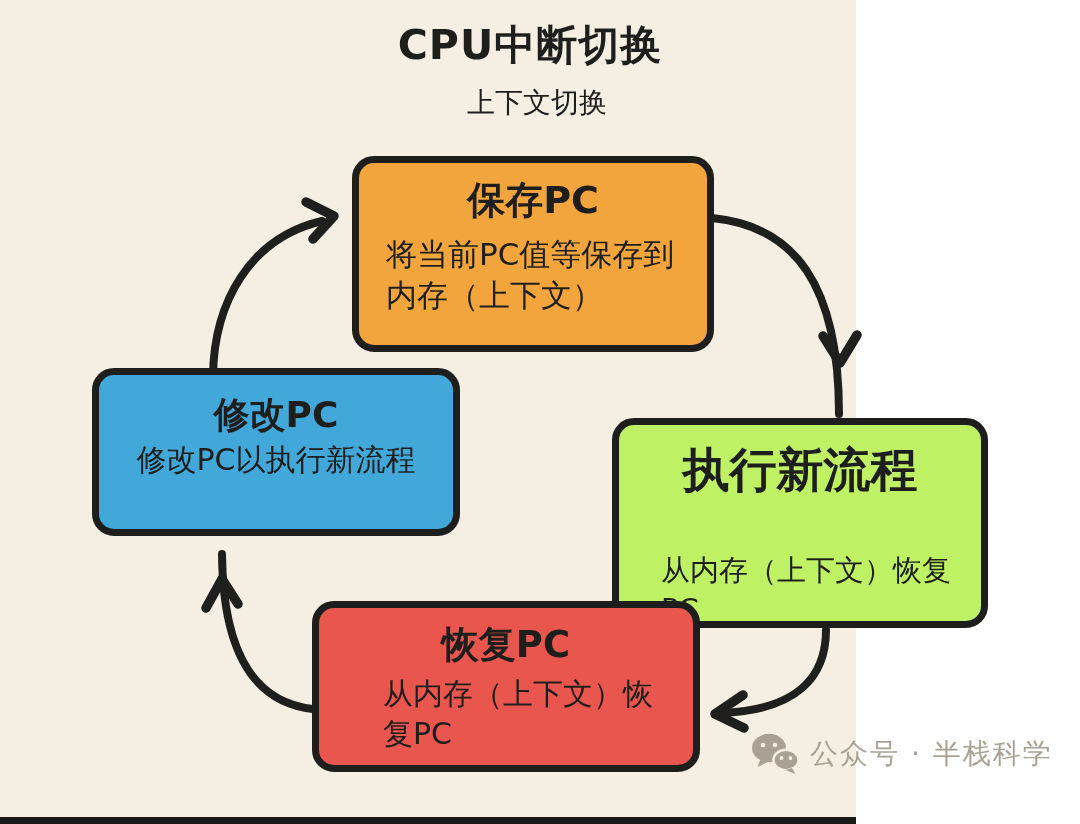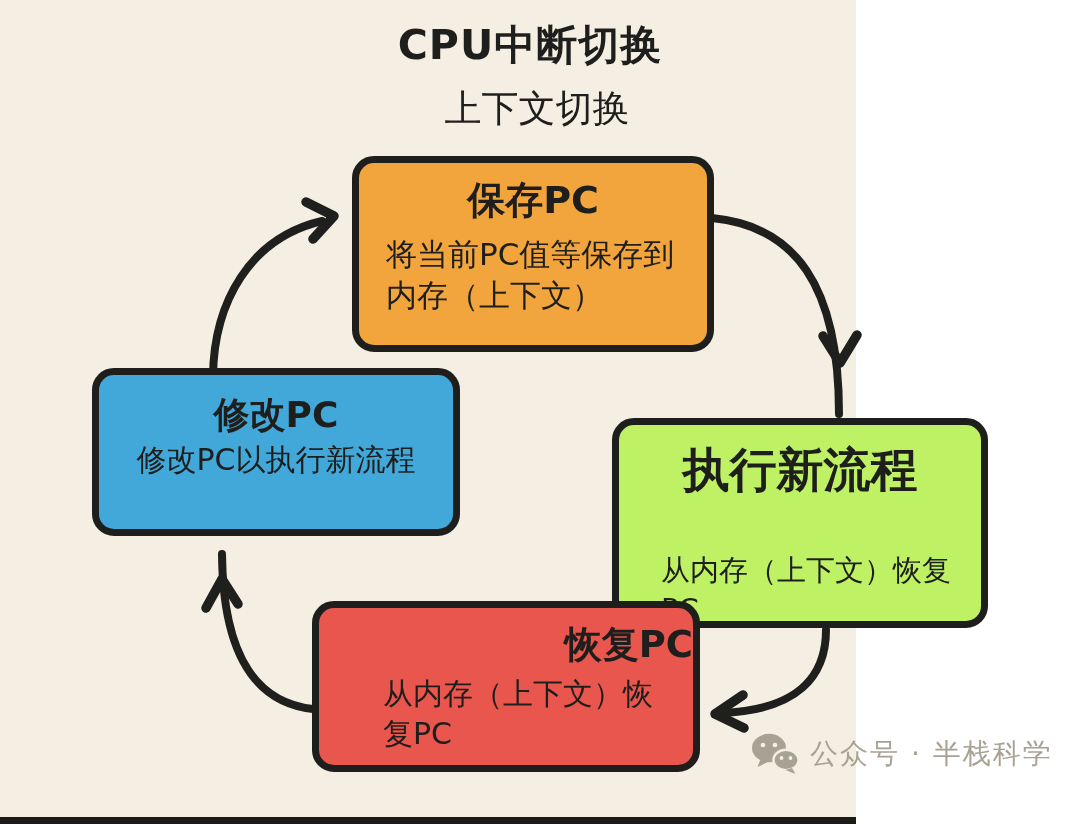--- a/index.html
+++ b/index.html
@@ -20,21 +20,21 @@
     transform: translateX(-50%);
     font-size: 41px;
     font-weight: 600;
     letter-spacing: 1px;
     white-space: nowrap;
   }
   .subtitle {
     position: absolute;
     left: 537px; top: 84px;
     transform: translateX(-50%);
-    font-size: 37px;
+    font-size: 28px;
     font-weight: 500;
     white-space: nowrap;
     font-family: Liberation Mono, monospace;
   }
   .arrows {
     position: absolute;
     left: 0; top: 0;
   }
   .arrows path {
     fill: none;
@@ -61,21 +61,21 @@
   
   .node-save { left: 352px; top: 156px; width: 362px; height: 196px; }
   .node-save .node-title { margin-top: 12px; font-size: 38px; }
   .node-save .node-body  { margin-top: 8px; padding-left: 27px; font-size: 31px; }
   
   .node-execute { left: 612px; top: 418px; width: 376px; height: 210px; }
   .node-execute .node-title { margin-top: 14px; font-size: 47px; }
   .node-execute .node-body  { position: absolute; left: 42px; right: 8px; top: 126px; font-size: 29px; }
   
   .node-restore { left: 312px; top: 601px; width: 388px; height: 171px; }
-  .node-restore .node-title { margin-top: 12px; font-size: 37px; text-align: right; }
+  .node-restore .node-title { margin-top: 12px; font-size: 37px; }
   .node-restore .node-body  { margin-top: 4px; padding-left: 64px; padding-right: 10px; font-size: 30px; }
   
   .node-modify { left: 92px; top: 368px; width: 368px; height: 168px; }
   .node-modify .node-title { margin-top: 16px; font-size: 36px; }
   .node-modify .node-body  { text-align: center; font-size: 30px; }
 
   .watermark {
     position: absolute;
     left: 750px; top: 732px;
     display: flex;

